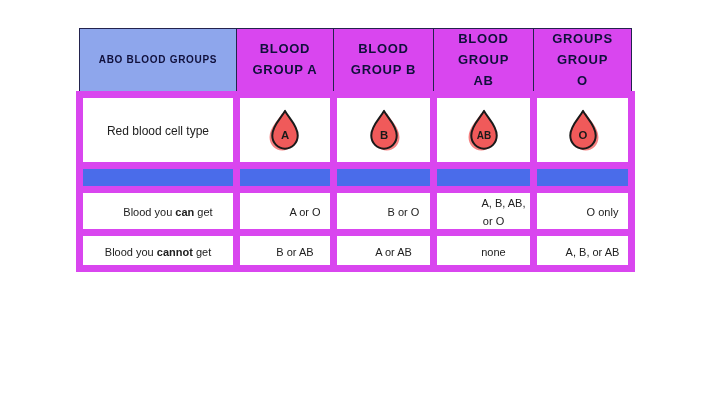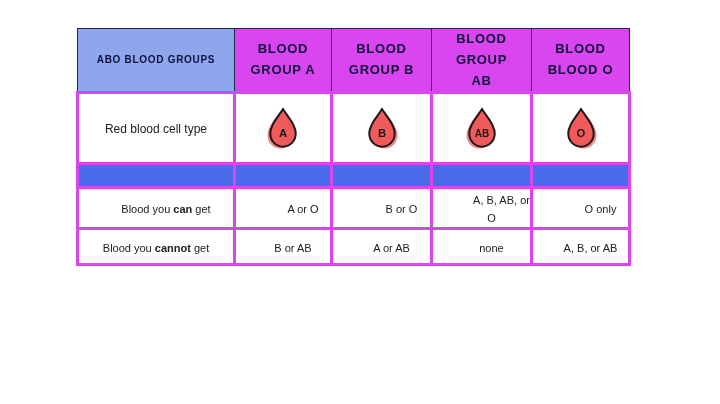--- a/index.html
+++ b/index.html
@@ -17,21 +17,21 @@
     border-radius: 8px;
   }
   table.abo {
     position: absolute;
     left: 76px;
     top: 28px;
     border-collapse: collapse;
     table-layout: fixed;
   }
   table.abo td, table.abo th {
-    border: 3px solid #d946ef;
+    border: 7px solid #d946ef;
     padding: 0;
     text-align: center;
     vertical-align: middle;
     color: #212121;
   }
   
   tr.head th {
     border: 1.5px solid #23234d;
     background: #d946ef;
     color: #10103c;
@@ -104,21 +104,21 @@
       <th>
         <span class="wrap2">BLOOD GROUP A</span>
       </th>
       <th>
         <span class="wrap2">BLOOD GROUP B</span>
       </th>
       <th>
         <span class="wrap2">BLOOD GROUP AB</span>
       </th>
       <th>
-        <span class="wrap2">BLOOD BLOOD O</span>
+        <span class="wrap2">GROUPS GROUP O</span>
       </th>
     </tr>
 
     <tr class="icons-row">
       <td>
         <span class="row-label">Red blood cell type</span>
       </td>
       <td>
         <svg class="drop" width="40" height="46" viewBox="0 0 44 48">
           <path class="shadow" fill="#f58282" d="M22 3 C 18 11, 8 19, 8 30 C 8 38.3, 14.3 44.5, 22 44.5 C 29.7 44.5, 36 38.3, 36 30 C 36 19, 26 11, 22 3 Z"></path>

